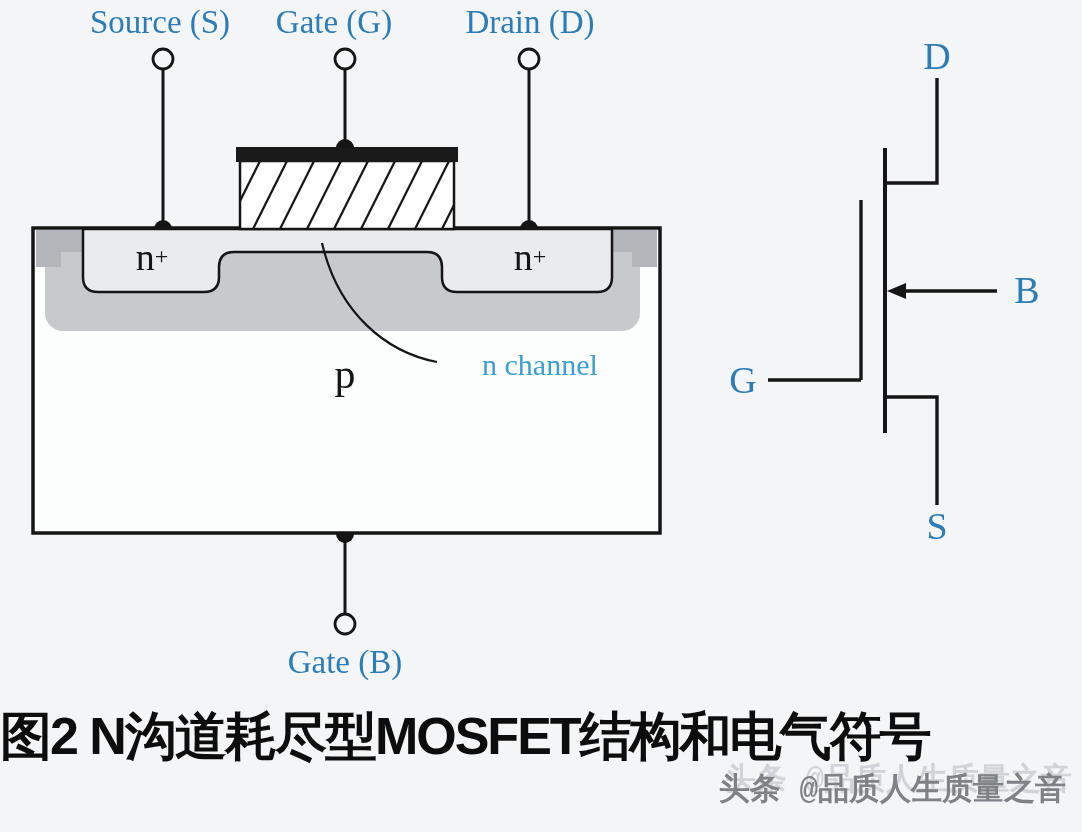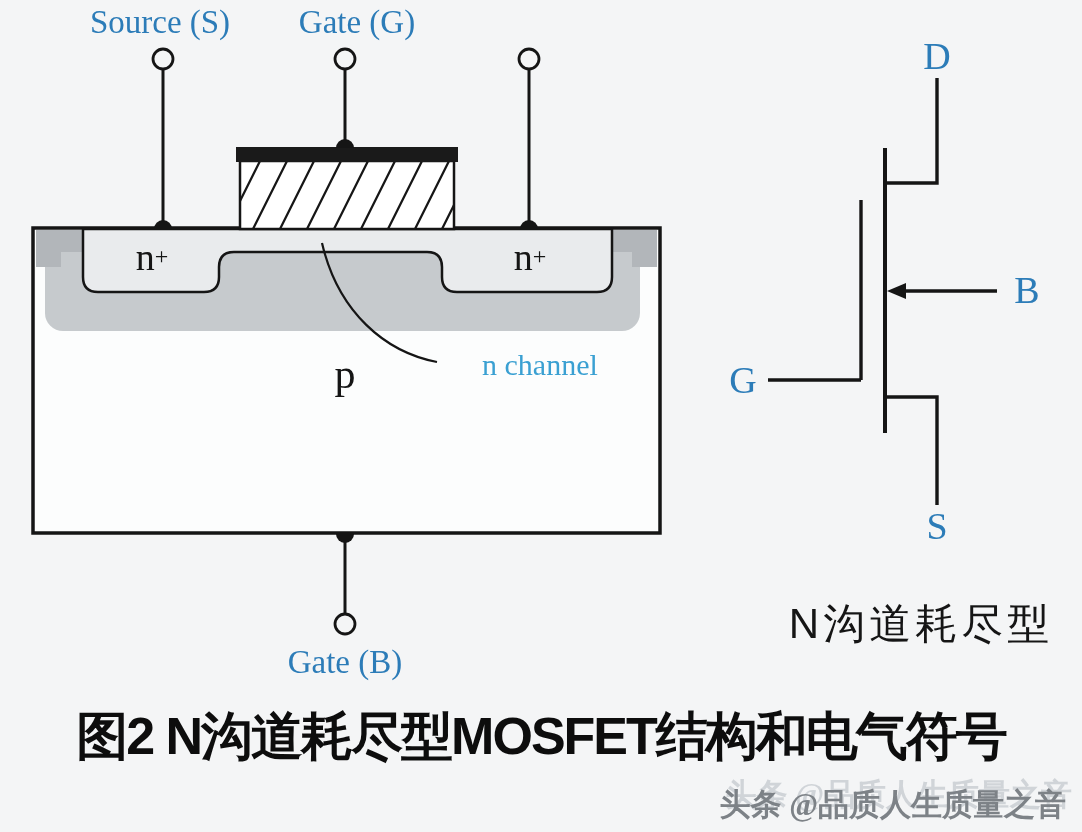--- a/index.html
+++ b/index.html
@@ -37,30 +37,29 @@
     font-family:"Liberation Sans", sans-serif;
     color:var(--ink,#151515);
     font-size:42px;letter-spacing:4px;
     text-align:center;white-space:nowrap;
   }
   .fig-caption{
     font-family:"Liberation Sans", sans-serif;
     color:#0d0d0d;
     font-weight:bold;
     font-size:52px;letter-spacing:-2px;
-    text-align:center;white-space:nowrap;
+    white-space:nowrap;
   }
   .watermark{
-    font-family:Liberation Serif, serif;
+    font-family:Liberation Mono, monospace;
     font-weight:bold;
     font-size:31px;
     color:var(--watermark_gray,#7d8287);
     text-shadow:6px -10px 0 var(--watermark_ghost,#d0d4d8);
     white-space:nowrap;
-    margin-top:16px;
   }
   svg{display:block;}
 </style>
 </head>
 <body>
 
 <div id="stage">
 
   <svg class="abs" style="left:0;top:0" width="1082" height="832" viewBox="0 0 1082 832">
 
@@ -129,34 +128,34 @@
       <line x1="861" y1="200" x2="861" y2="380"></line>
       <polyline points="937,78 937,183 887,183"></polyline>
       <line x1="768" y1="380" x2="861" y2="380"></line>
       <polyline points="887,397 937,397 937,505"></polyline>
       <line x1="997" y1="291" x2="900" y2="291"></line>
       <polygon points="887,291 906,283 906,299" style="fill:var(--ink);stroke:none"></polygon>
     </g>
   </svg>
 
   <div class="abs lbl term-lbl" style="left:55px;top:4px;width:210px">Source (S)</div>
-  <div class="abs lbl term-lbl" style="left:252px;top:4px;width:210px">Gate (G)</div>
+  <div class="abs lbl term-lbl" style="left:229px;top:4px;width:210px">Gate (G)</div>
+  <div class="abs lbl term-lbl" style="left:425px;top:4px;width:210px">Drain (D)</div>
   <div class="abs lbl term-lbl" style="left:240px;top:644px;width:210px">Gate (B)</div>
 
   <div class="abs region-lbl nplus" style="left:92px;top:238px;width:120px"><span>n</span><sup>+</sup></div>
   <div class="abs region-lbl nplus" style="left:470px;top:238px;width:120px"><span>n</span><sup>+</sup></div>
 
   <div class="abs region-lbl p-sub" style="left:295px;top:352px;width:100px">p</div>
 
   <div class="abs nchan" style="left:450px;top:348px">n channel</div>
 
   <div class="abs lbl pin-lbl" style="left:910px;top:36px;width:54px">D</div>
   <div class="abs lbl pin-lbl" style="left:718px;top:360px;width:50px">G</div>
   <div class="abs lbl pin-lbl" style="left:1000px;top:270px;width:54px">B</div>
   <div class="abs lbl pin-lbl" style="left:910px;top:506px;width:54px">S</div>
 
-  <div class="abs sym-caption" style="left:761px;top:596px;width:320px">N沟道耗尽型</div>
 
   <div class="abs fig-caption" style="left:0;right:0;top:702px">图2 N沟道耗尽型MOSFET结构和电气符号</div>
 
   <div class="abs watermark" style="right:16px;top:768px">头条 @品质人生质量之音</div>
 
 </div>
 
 </body></html>

